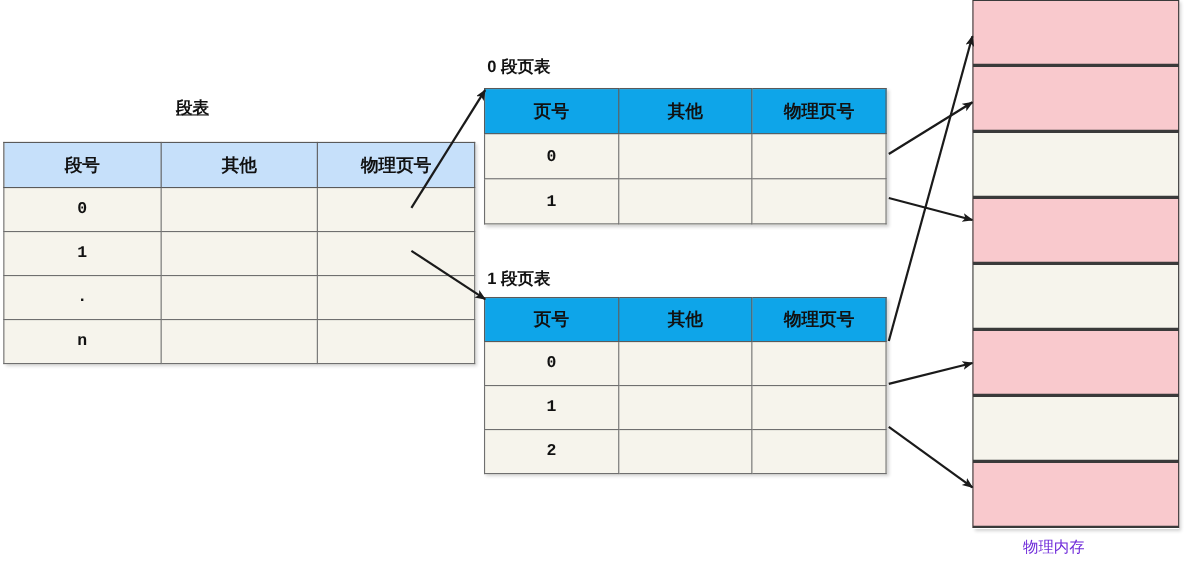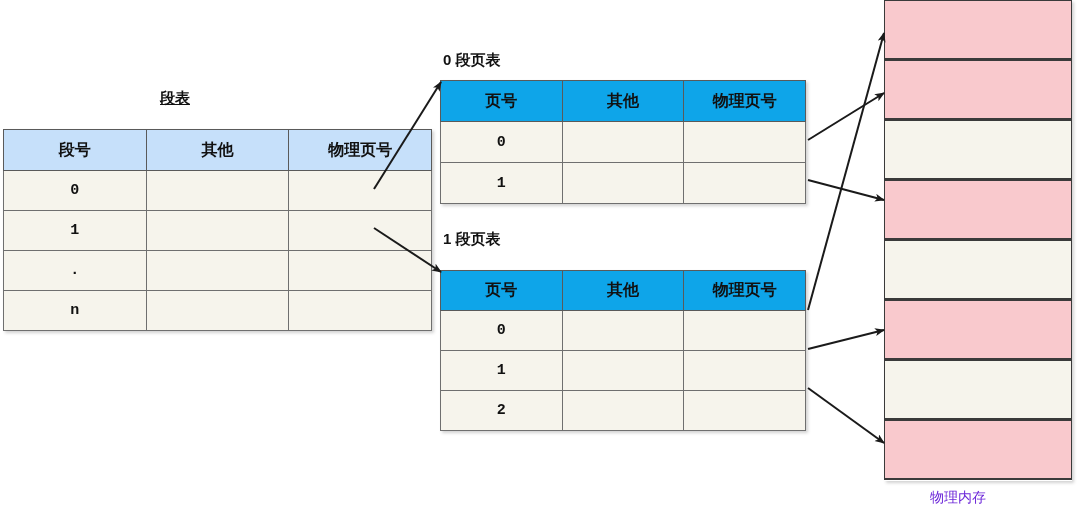--- a/index.html
+++ b/index.html
@@ -59,21 +59,21 @@
   
   .caption {
     position: absolute;
     font-weight: bold;
     font-size: 15px;
     color: #111111;
     white-space: nowrap;
   }
   #seg-table-title   { left: 160px; top: 89px; text-decoration: underline; }
   #page-table-0-title{ left: 443px; top: 51px; }
-  #page-table-1-title{ left: 443px; top: 230px; }
+  #page-table-1-title{ left: 443px; top: 244px; }
 
   #memory-caption {
     position: absolute;
     left: 930px; top: 489px;
     font-size: 14px;
     font-weight: normal;
     color: #6d28d9;
     white-space: nowrap;
   }
 

